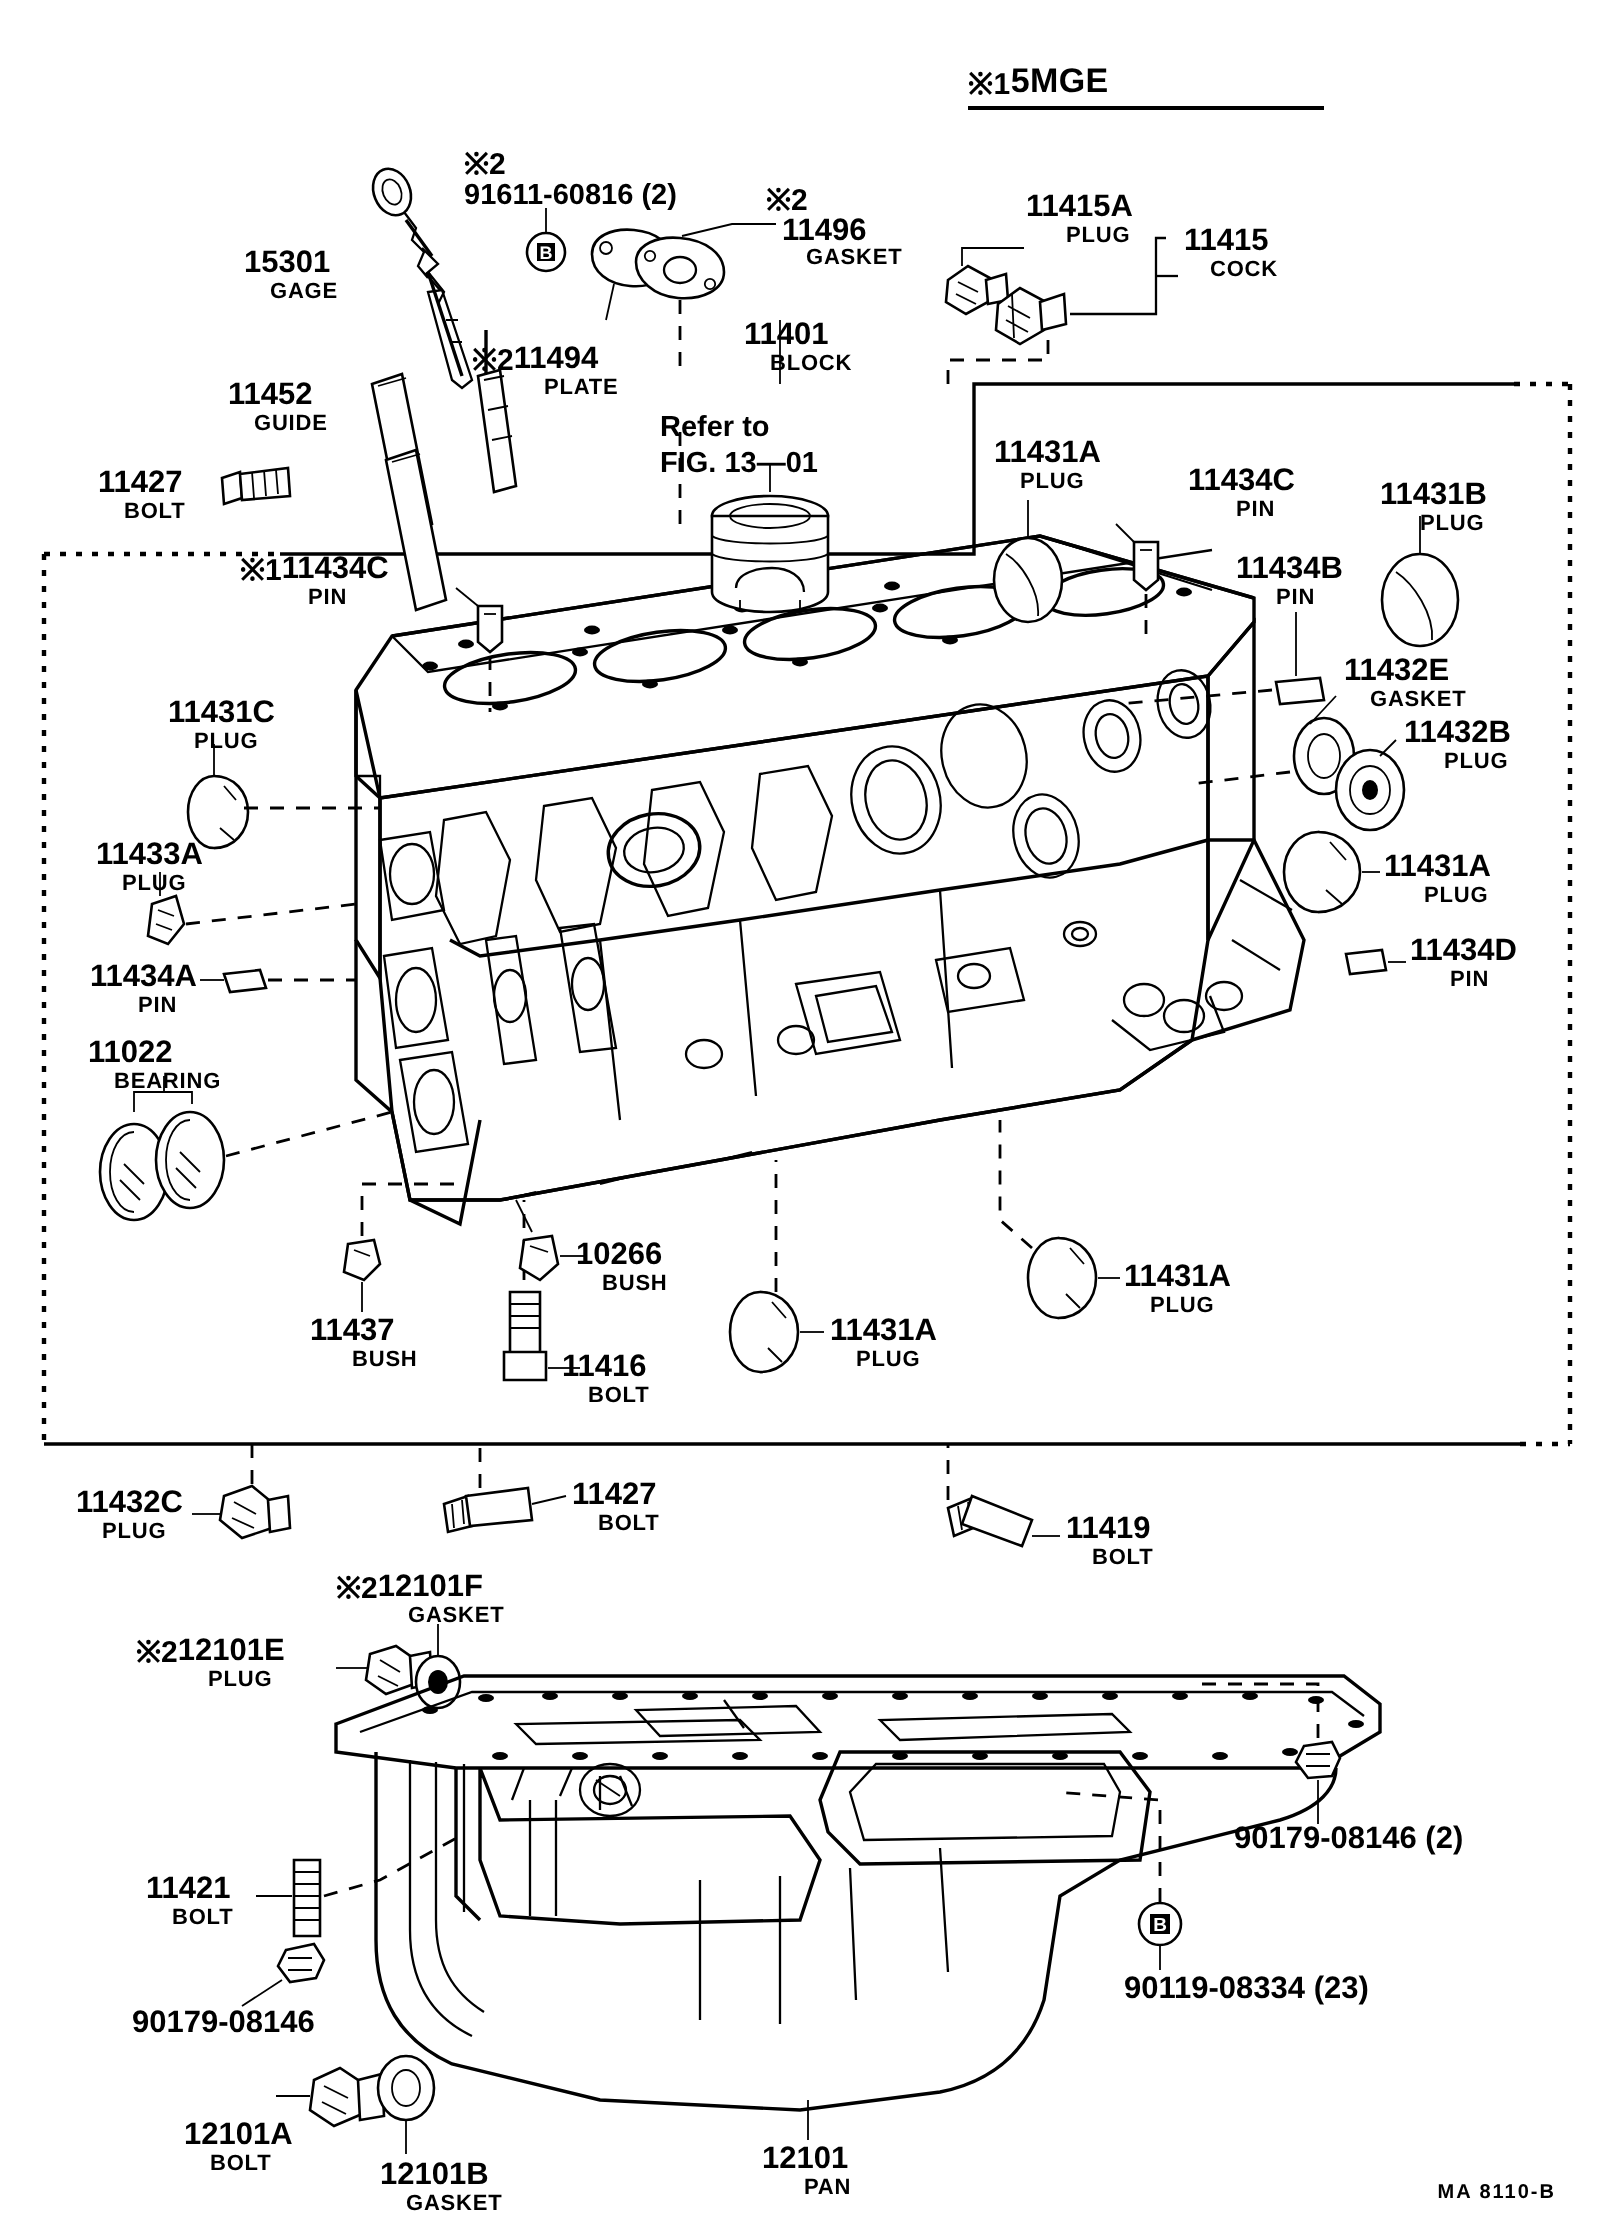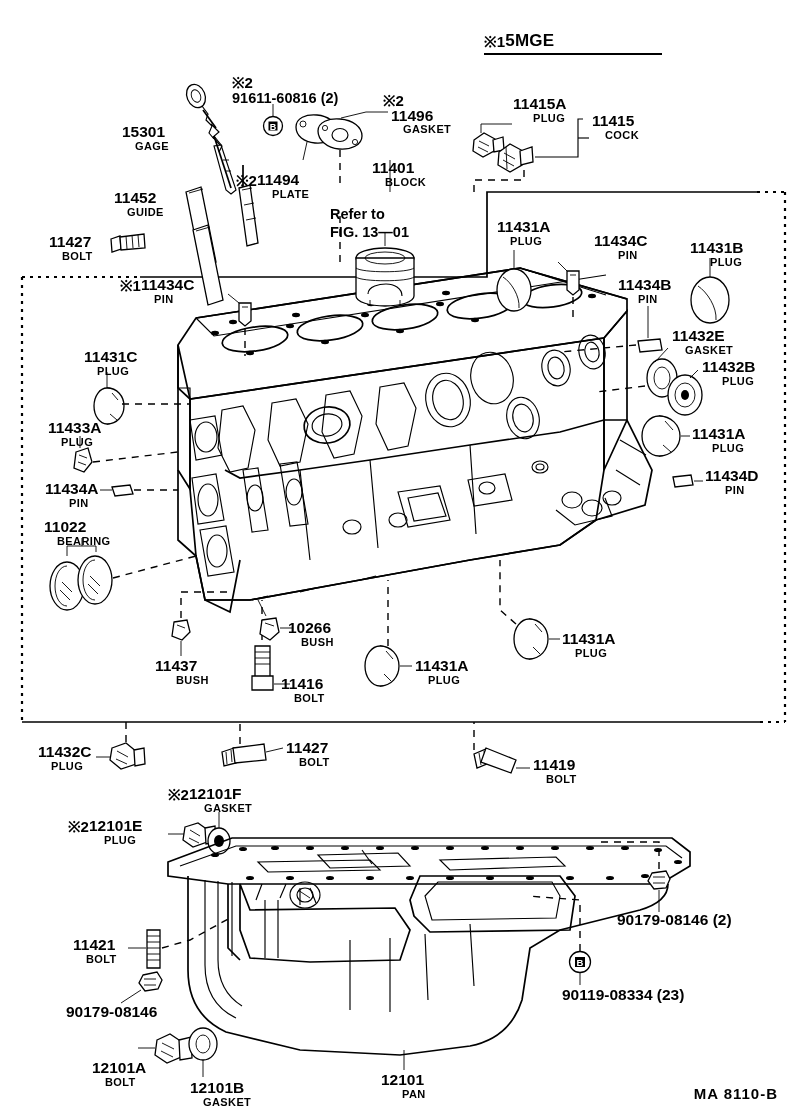--- a/index.html
+++ b/index.html
@@ -71,21 +71,21 @@
     position:absolute;
     left:0;top:0;
     width:800px;height:1118px;
     pointer-events:none;
   }
   
   #figcode{
     position:absolute;
     right:22px;bottom:16px;
     font-weight:bold;
-    font-size:15px;
+    font-size:10px;
     letter-spacing:1px;
   }
 </style>
 </head>
 <body>
 
 <div id="sheet">
 
   <div id="legend">
     <div class="row">

